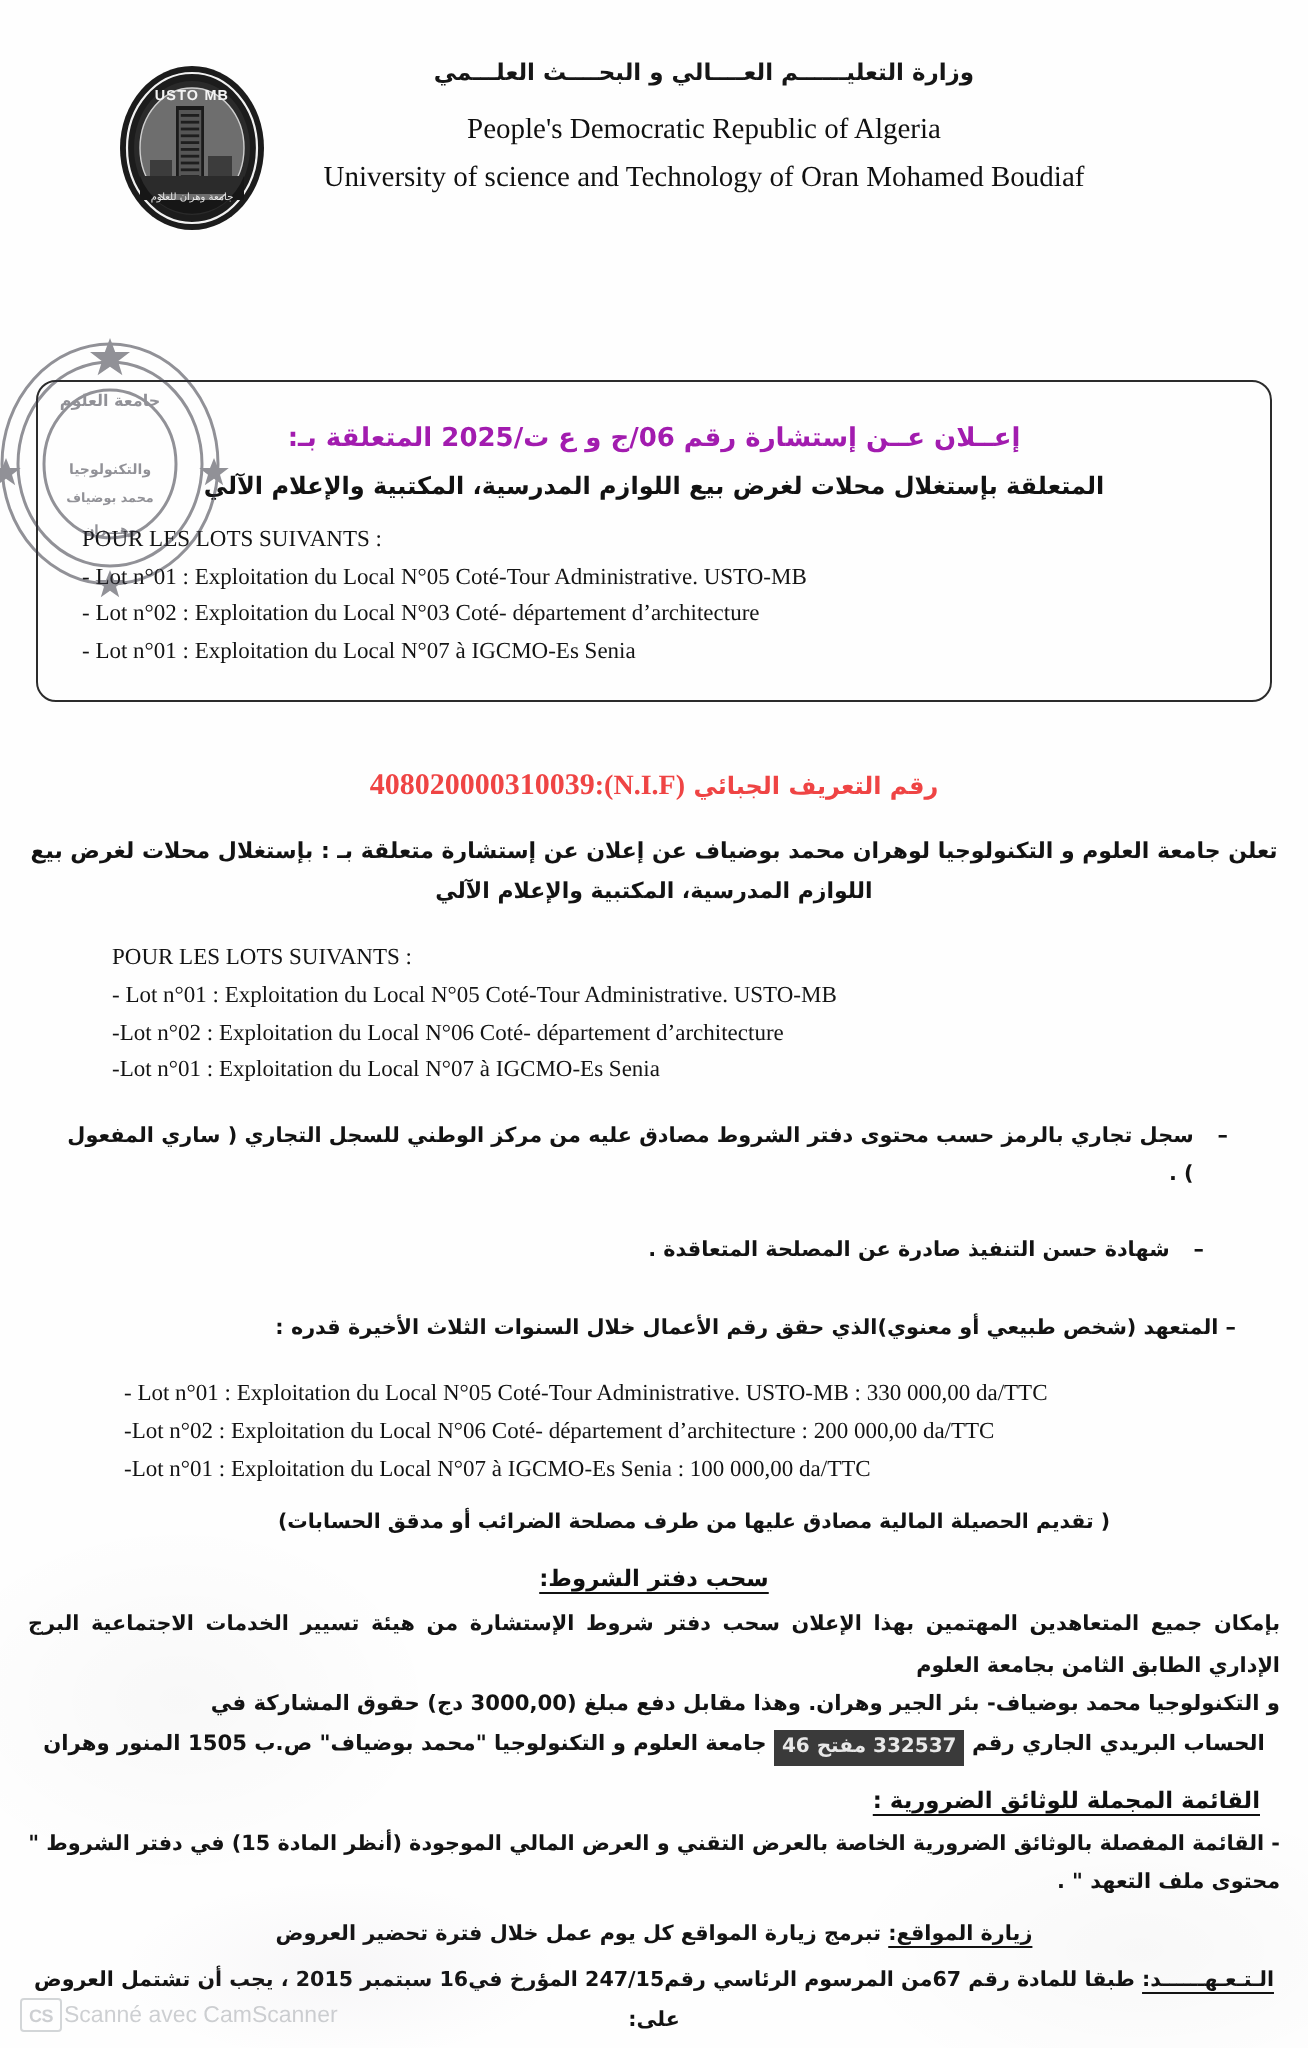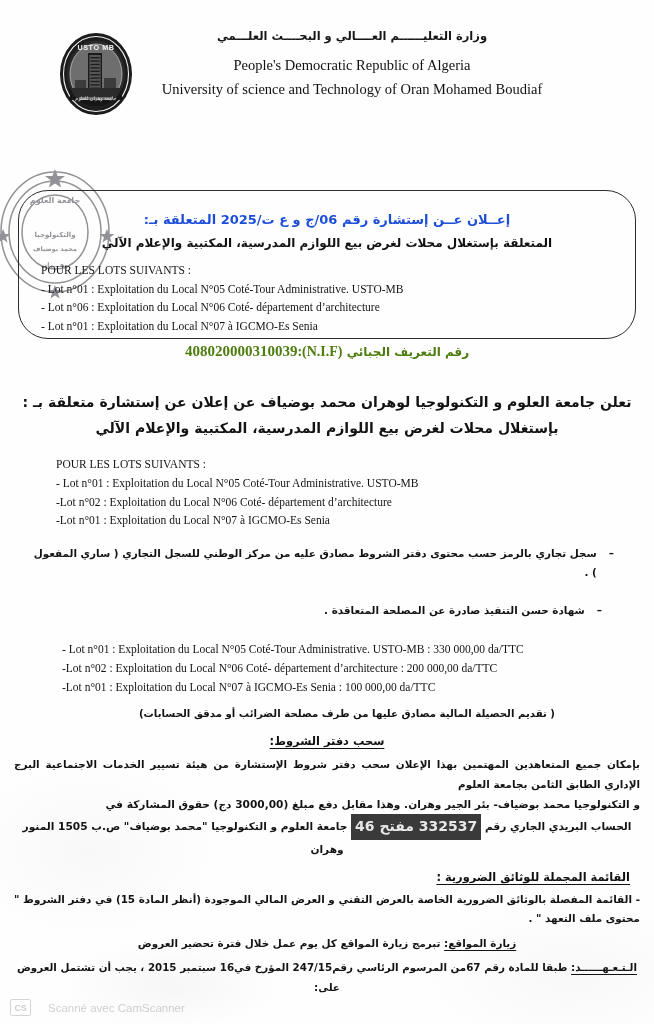--- a/index.html
+++ b/index.html
@@ -70,32 +70,32 @@
   }
   .en-head .l1 { font-size: 14.5px; margin-top: 7px; }
   .en-head .l2 { font-size: 14.5px; }
   .en-head .l3 { font-size: 14.5px; }
 
   
   .notice-box {
     position: relative;
     margin: 14px 18px 0 18px;
     border: 1.4px solid #2c2c2c;
-    border-radius: 30px;
-    padding: 16px 22px 2px 22px;
+    border-radius: 10px;
+    padding: 16px 22px 14px 22px;
     min-height: 104px;
   }
   .notice-title {
     direction: rtl;
     text-align: center;
     font-family: "DejaVu Sans", "Liberation Sans", sans-serif;
     font-size: 13px;
     font-weight: 700;
     line-height: 1.95;
-    color: #1d4ed8;
+    color: #a21caf;
   }
   .notice-sub {
     direction: rtl;
     text-align: center;
     font-family: "DejaVu Sans", "Liberation Sans", sans-serif;
     font-size: 12px;
     font-weight: 700;
     line-height: 1.9;
     color: #121212;
   }
@@ -117,27 +117,27 @@
     top: -28px;
     width: 128px;
     height: 138px;
     opacity: 0.52;
     pointer-events: none;
   }
   .ink-stamp svg { width: 100%; height: 100%; display: block; }
 
   
   .nif-line {
-    margin-top: 4px;
+    margin-top: 34px;
     text-align: center;
     direction: rtl;
     font-family: "DejaVu Sans", "Liberation Sans", sans-serif;
     font-size: 12px;
     font-weight: 700;
-    color: #4d7c0f;
+    color: #ef4444;
   }
   .nif-line .nif-num {
     font-family: "Liberation Serif", serif;
     font-size: 15px;
     font-weight: 700;
     letter-spacing: 0.2px;
   }
   .nif-line .nif-label-en {
     font-family: "Liberation Serif", serif;
     font-size: 14px;
@@ -152,21 +152,21 @@
     font-family: "DejaVu Sans", "Liberation Sans", sans-serif;
     font-size: 10.6px;
     font-weight: 700;
     line-height: 1.85;
     color: #131313;
     text-align: right;
   }
   .ar-para.center { text-align: center; }
   .ar-para.justify { text-align: justify; text-align-last: right; }
 
-  .p-intro { margin-top: 30px; font-size: 14px; }
+  .p-intro { margin-top: 14px; font-size: 11px; }
 
   .fr-block {
     margin-top: 14px;
     padding-left: 42px;
     font-family: "Liberation Serif", serif;
     font-size: 11.5px;
     line-height: 1.62;
     color: #141414;
   }
 
@@ -219,21 +219,21 @@
 
   .p-withdraw { margin-top: 6px; font-size: 10.4px; line-height: 1.95; }
 
   
   .redacted {
     display: inline-block;
     background: #3a3a3a;
     color: #e8e8e8;
     padding: 0 4px;
     font-family: "DejaVu Sans", "Liberation Sans", sans-serif;
-    font-size: 14px;
+    font-size: 10px;
     font-weight: 700;
     letter-spacing: 0.3px;
     vertical-align: -1px;
   }
 
   .sec-title.right { text-align: right; padding-right: 10px; }
 
   .p-docs { margin-top: 6px; font-size: 10.4px; }
 
   .inline-sec {
@@ -251,21 +251,21 @@
   .p-commit { margin-top: 4px; font-size: 10.3px; text-align: center; }
   .p-commit .lead { text-decoration: underline; text-underline-offset: 3px; }
 
   
   .footer {
     position: absolute;
     left: 10px;
     bottom: 8px;
     display: flex;
     align-items: center;
-    gap: 17px;
+    gap: 1px;
     opacity: 0.42;
   }
   .cs-logo {
     width: 19px;
     height: 15px;
     border: 1.4px solid #9aa0a6;
     border-radius: 2px;
     display: flex;
     align-items: center;
     justify-content: center;
@@ -359,21 +359,21 @@
         </g>
       </svg>
     </div>
 
     <div class="notice-title">إعــلان عــن إستشارة رقم 06/ج و ع ت/2025 المتعلقة بـ:</div>
     <div class="notice-sub">المتعلقة بإستغلال محلات لغرض بيع اللوازم المدرسية، المكتبية والإعلام الآلي</div>
 
     <div class="lots-block">
       <div class="lots-head">POUR LES LOTS SUIVANTS :</div>
       <div class="lot-line">- Lot n°01 : Exploitation du Local N°05  Coté-Tour Administrative. USTO-MB</div>
-      <div class="lot-line">- Lot n°06 : Exploitation du Local N°06  Coté- département d’architecture</div>
+      <div class="lot-line">- Lot n°02 : Exploitation du Local N°03  Coté- département d’architecture</div>
       <div class="lot-line">- Lot n°01 : Exploitation du Local N°07  à IGCMO-Es Senia</div>
     </div>
   </div>
 
   <div class="nif-line">
     <span>رقم التعريف الجبائي</span>
     <span class="nif-label-en">(N.I.F):</span><span class="nif-num">408020000310039</span>
   </div>
 
   <div class="body-wrap">
@@ -392,20 +392,21 @@
       <div class="req-item">
         <span class="req-dash">–</span>
         <span class="req-text">سجل تجاري بالرمز حسب محتوى دفتر الشروط  مصادق عليه من مركز الوطني للسجل التجاري ( ساري المفعول ) .</span>
       </div>
       <div class="req-item indent">
         <span class="req-dash">–</span>
         <span class="req-text">شهادة حسن التنفيذ صادرة عن المصلحة المتعاقدة .</span>
       </div>
     </div>
 
+    <div class="ar-para p-turnover">– المتعهد (شخص طبيعي أو معنوي)الذي حقق رقم الأعمال خلال السنوات الثلاث الأخيرة قدره :</div>
 
     <div class="amounts-block">
       <div class="lot-line">- Lot n°01 : Exploitation du Local N°05  Coté-Tour Administrative. USTO-MB : 330 000,00 da/TTC</div>
       <div class="lot-line">-Lot n°02 : Exploitation du Local N°06  Coté- département d’architecture : 200 000,00 da/TTC</div>
       <div class="lot-line">-Lot n°01 : Exploitation du Local N°07  à IGCMO-Es Senia : 100 000,00 da/TTC</div>
     </div>
 
     <div class="ar-para p-balance">( تقديم الحصيلة المالية مصادق عليها من طرف مصلحة الضرائب أو مدقق الحسابات)</div>
 
     <div class="sec-title">

